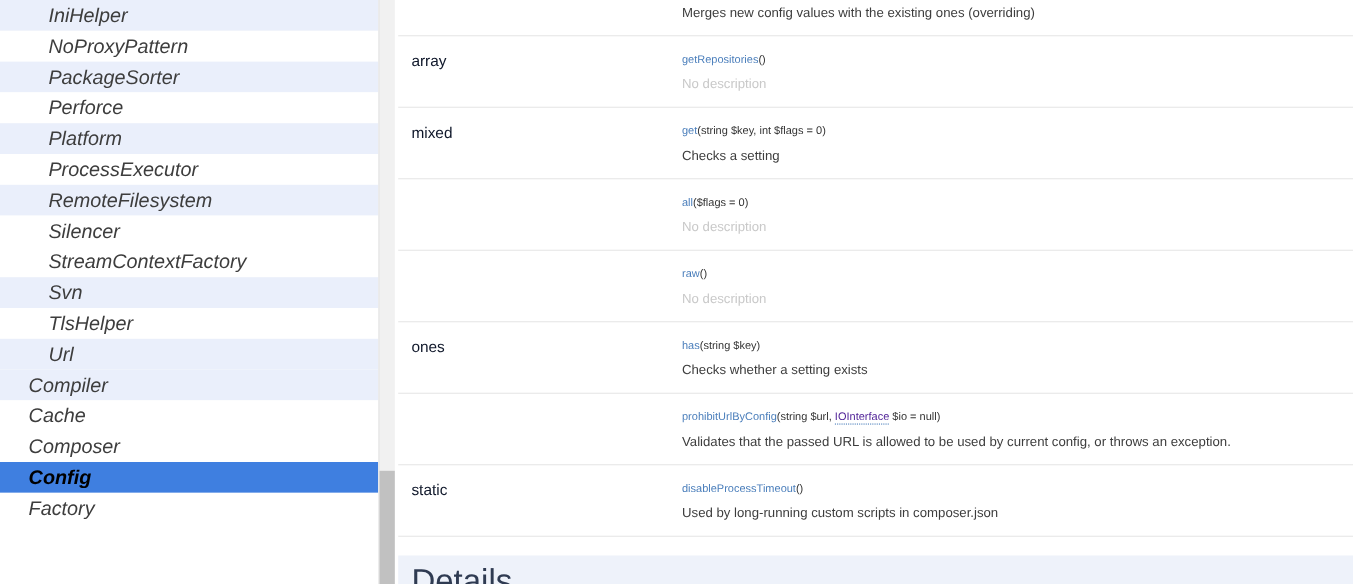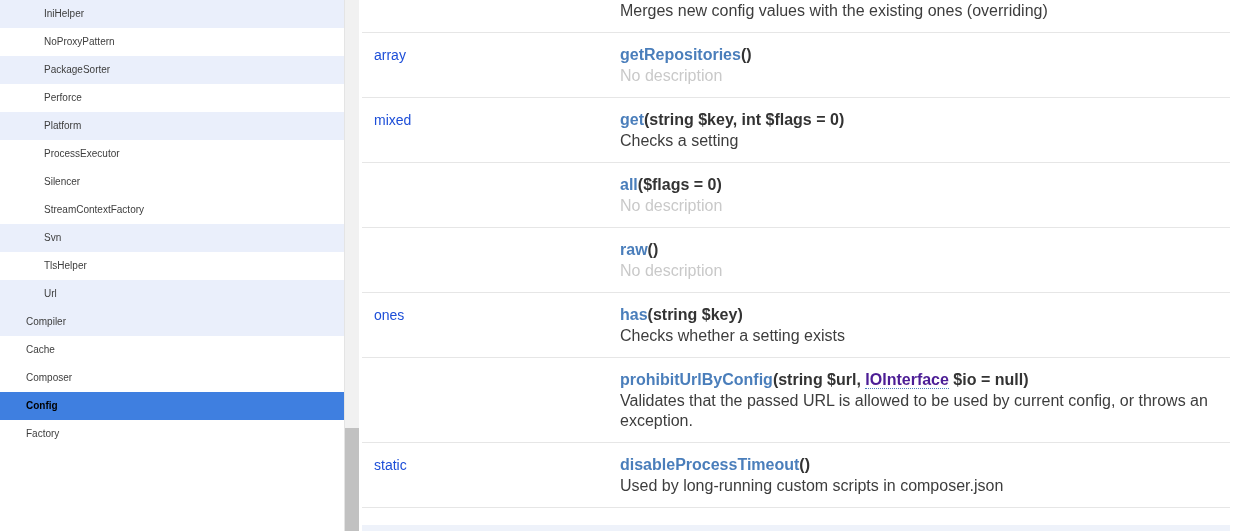--- a/index.html
+++ b/index.html
@@ -36,27 +36,28 @@
     position: absolute;
     top: 0;
     left: 0;
     width: 344px;
     height: 531px;
     overflow: hidden;
   }
   .nav-item {
     height: 28px;
     line-height: 28px;
-    font-size: 10px;
+    font-size: 18px;
     color: #3d3d3d;
     white-space: nowrap;
     overflow: hidden;
     text-overflow: ellipsis;
     background: #ffffff;
     box-sizing: border-box;
+    font-style: italic;
   }
   .nav-item.odd {
     background: #eaeffb;
   }
   .nav-item.lvl1 { padding-left: 26px; }
   .nav-item.lvl2 { padding-left: 44px; }
   .nav-item.active {
     background: #3f7fe0;
     color: #000000;
     font-weight: bold;
@@ -113,46 +114,45 @@
   .mrow.first {
     border-top: none;
     padding-top: 0;
     padding-bottom: 11px;
   }
   .mrow .rtype {
     flex: 0 0 258px;
     padding-left: 12px;
     box-sizing: border-box;
     font-size: 14px;
-    color: #1d4ed8;
+    color: #0f172a;
     line-height: 20px;
   }
   .mrow .rbody {
     flex: 1 1 auto;
     line-height: 20px;
     padding-right: 4px;
   }
   .sig {
-    font-size: 16px;
+    font-size: 10px;
     color: #333333;
     line-height: 20px;
     white-space: nowrap;
-    font-weight: bold;
   }
   .sig a.mname {
     color: #4a7ebb;
     text-decoration: none;
   }
   .sig a.tref {
     color: #4c1d95;
     text-decoration: none;
     border-bottom: 1px dotted #4a7ebb;
   }
   .desc {
-    font-size: 16px;
+    font-size: 12px;
     color: #3d3d3d;
     line-height: 20px;
     margin-top: 1px;
   }
   .desc.none {
     color: #c9c9c9;
   }
   .row-end {
     border-top: 1px solid #e6e6e6;
     height: 0;
@@ -185,20 +185,21 @@
 <div class="page">
 
   <div class="sidebar-wrap">
     <nav class="sidebar" id="sidebar-list">
         <div class="nav-item lvl2 odd">IniHelper</div>
         <div class="nav-item lvl2">NoProxyPattern</div>
         <div class="nav-item lvl2 odd">PackageSorter</div>
         <div class="nav-item lvl2">Perforce</div>
         <div class="nav-item lvl2 odd">Platform</div>
         <div class="nav-item lvl2">ProcessExecutor</div>
+        <div class="nav-item lvl2 odd">RemoteFilesystem</div>
         <div class="nav-item lvl2">Silencer</div>
         <div class="nav-item lvl2">StreamContextFactory</div>
         <div class="nav-item lvl2 odd">Svn</div>
         <div class="nav-item lvl2">TlsHelper</div>
         <div class="nav-item lvl2 odd">Url</div>
         <div class="nav-item lvl1 odd">Compiler</div>
         <div class="nav-item lvl1">Cache</div>
         <div class="nav-item lvl1">Composer</div>
         <div class="nav-item lvl1 odd active">Config</div>
         <div class="nav-item lvl1">Factory</div>

